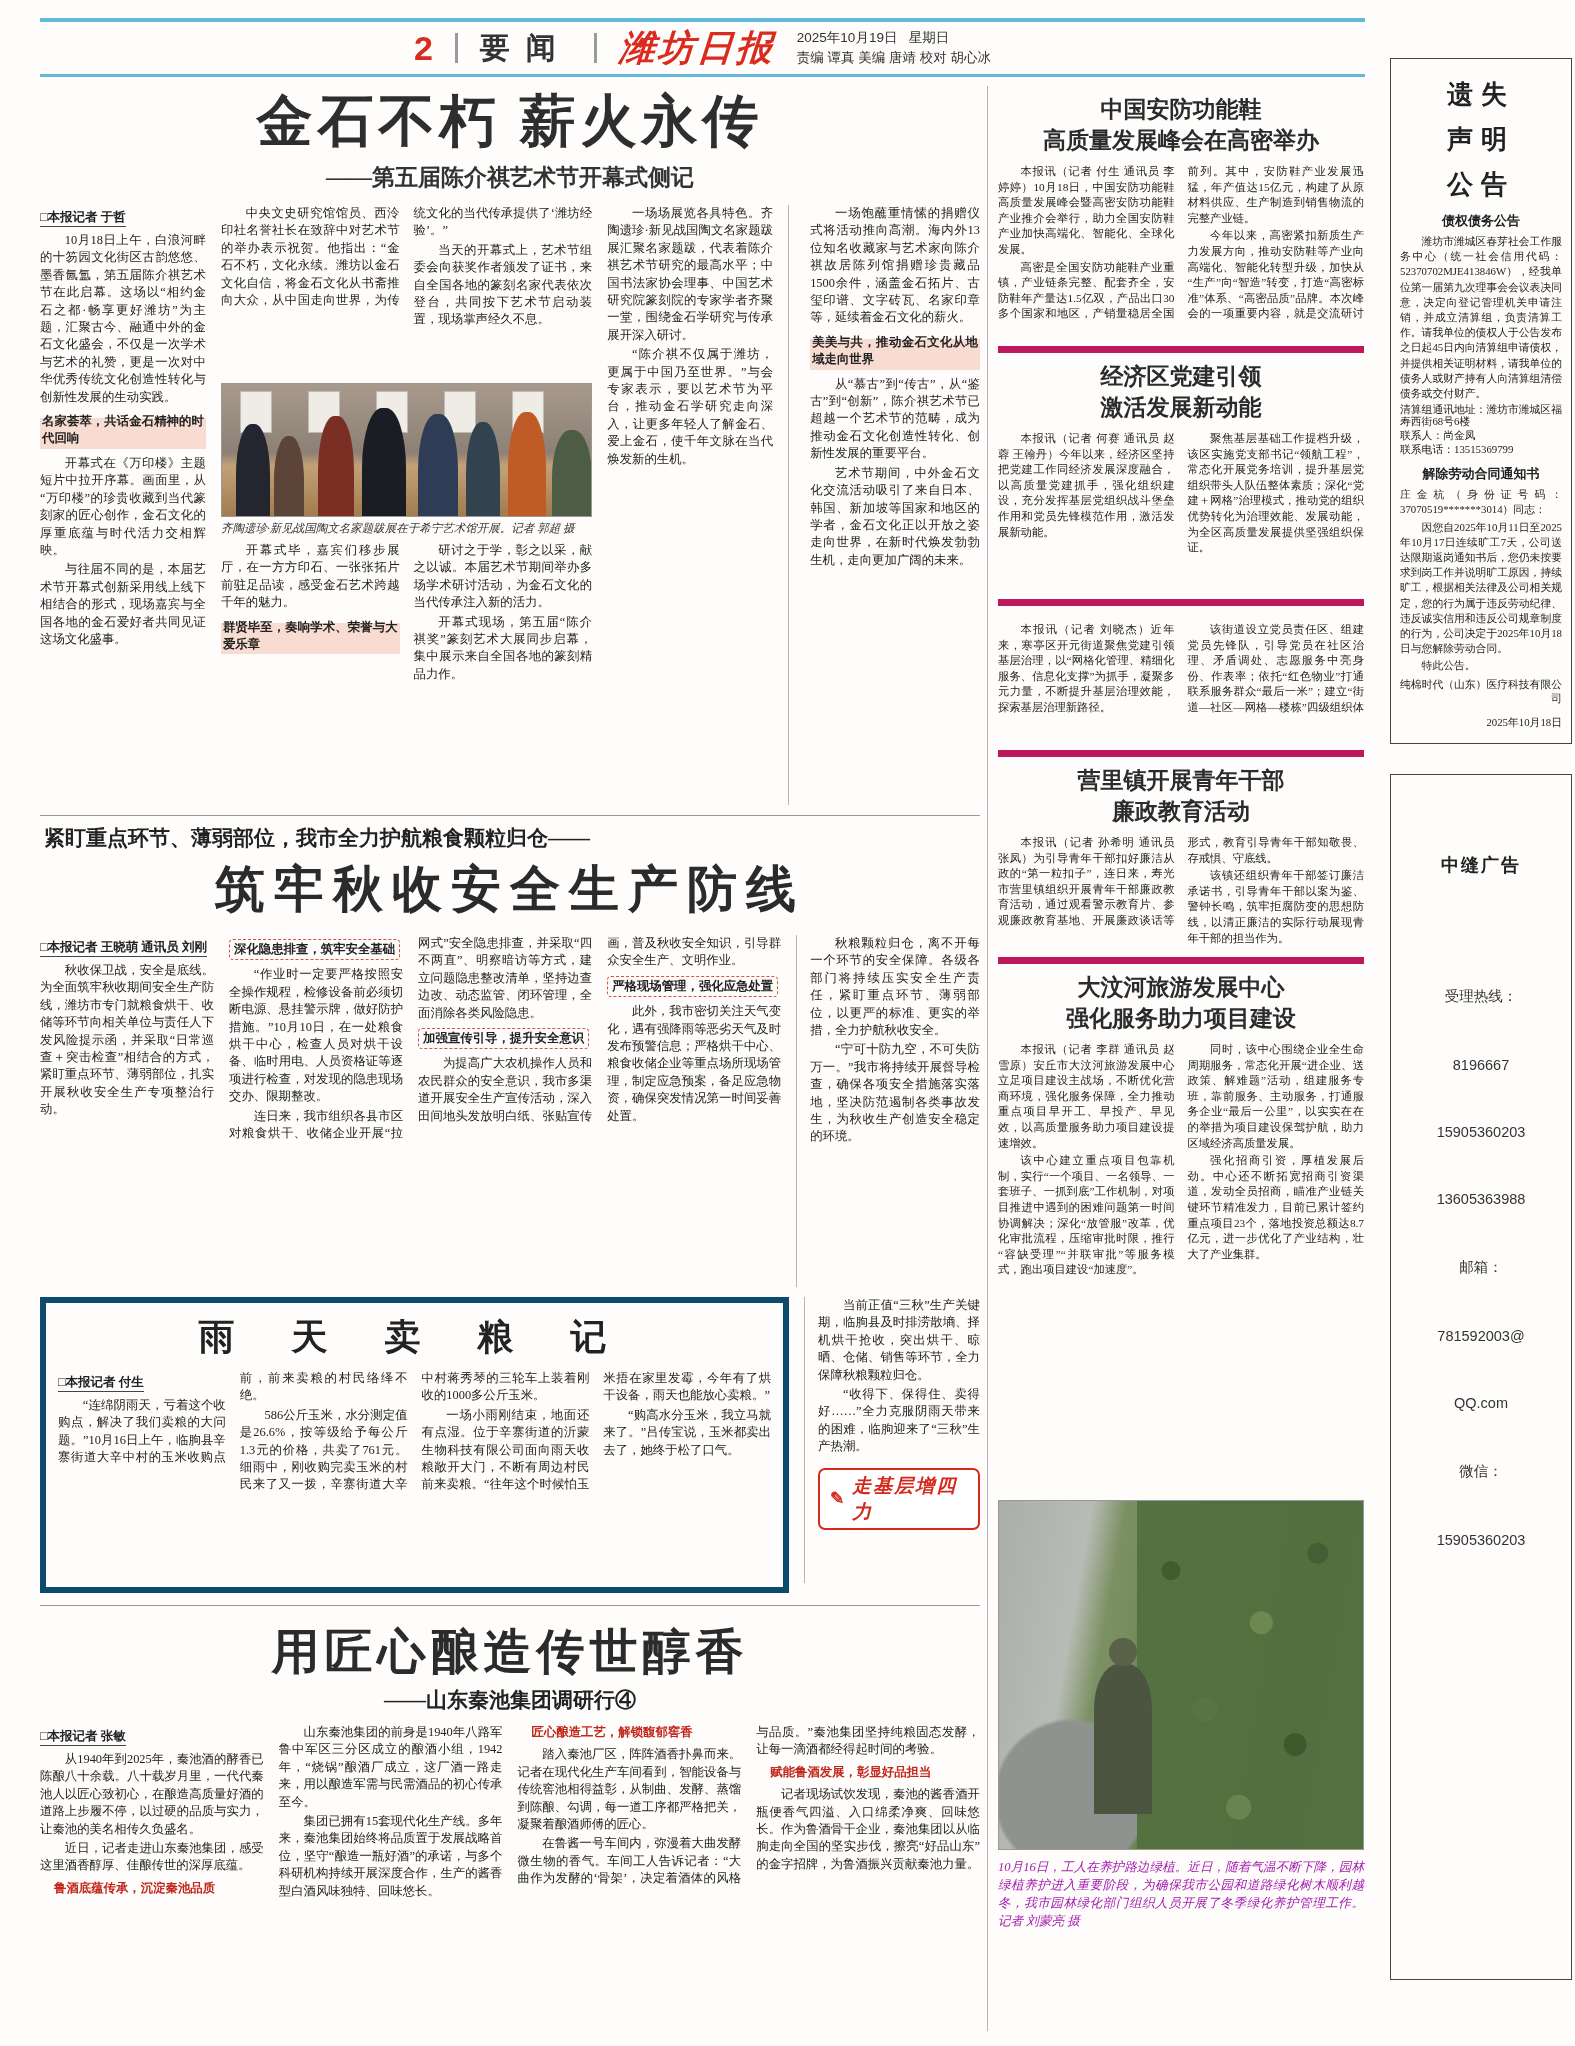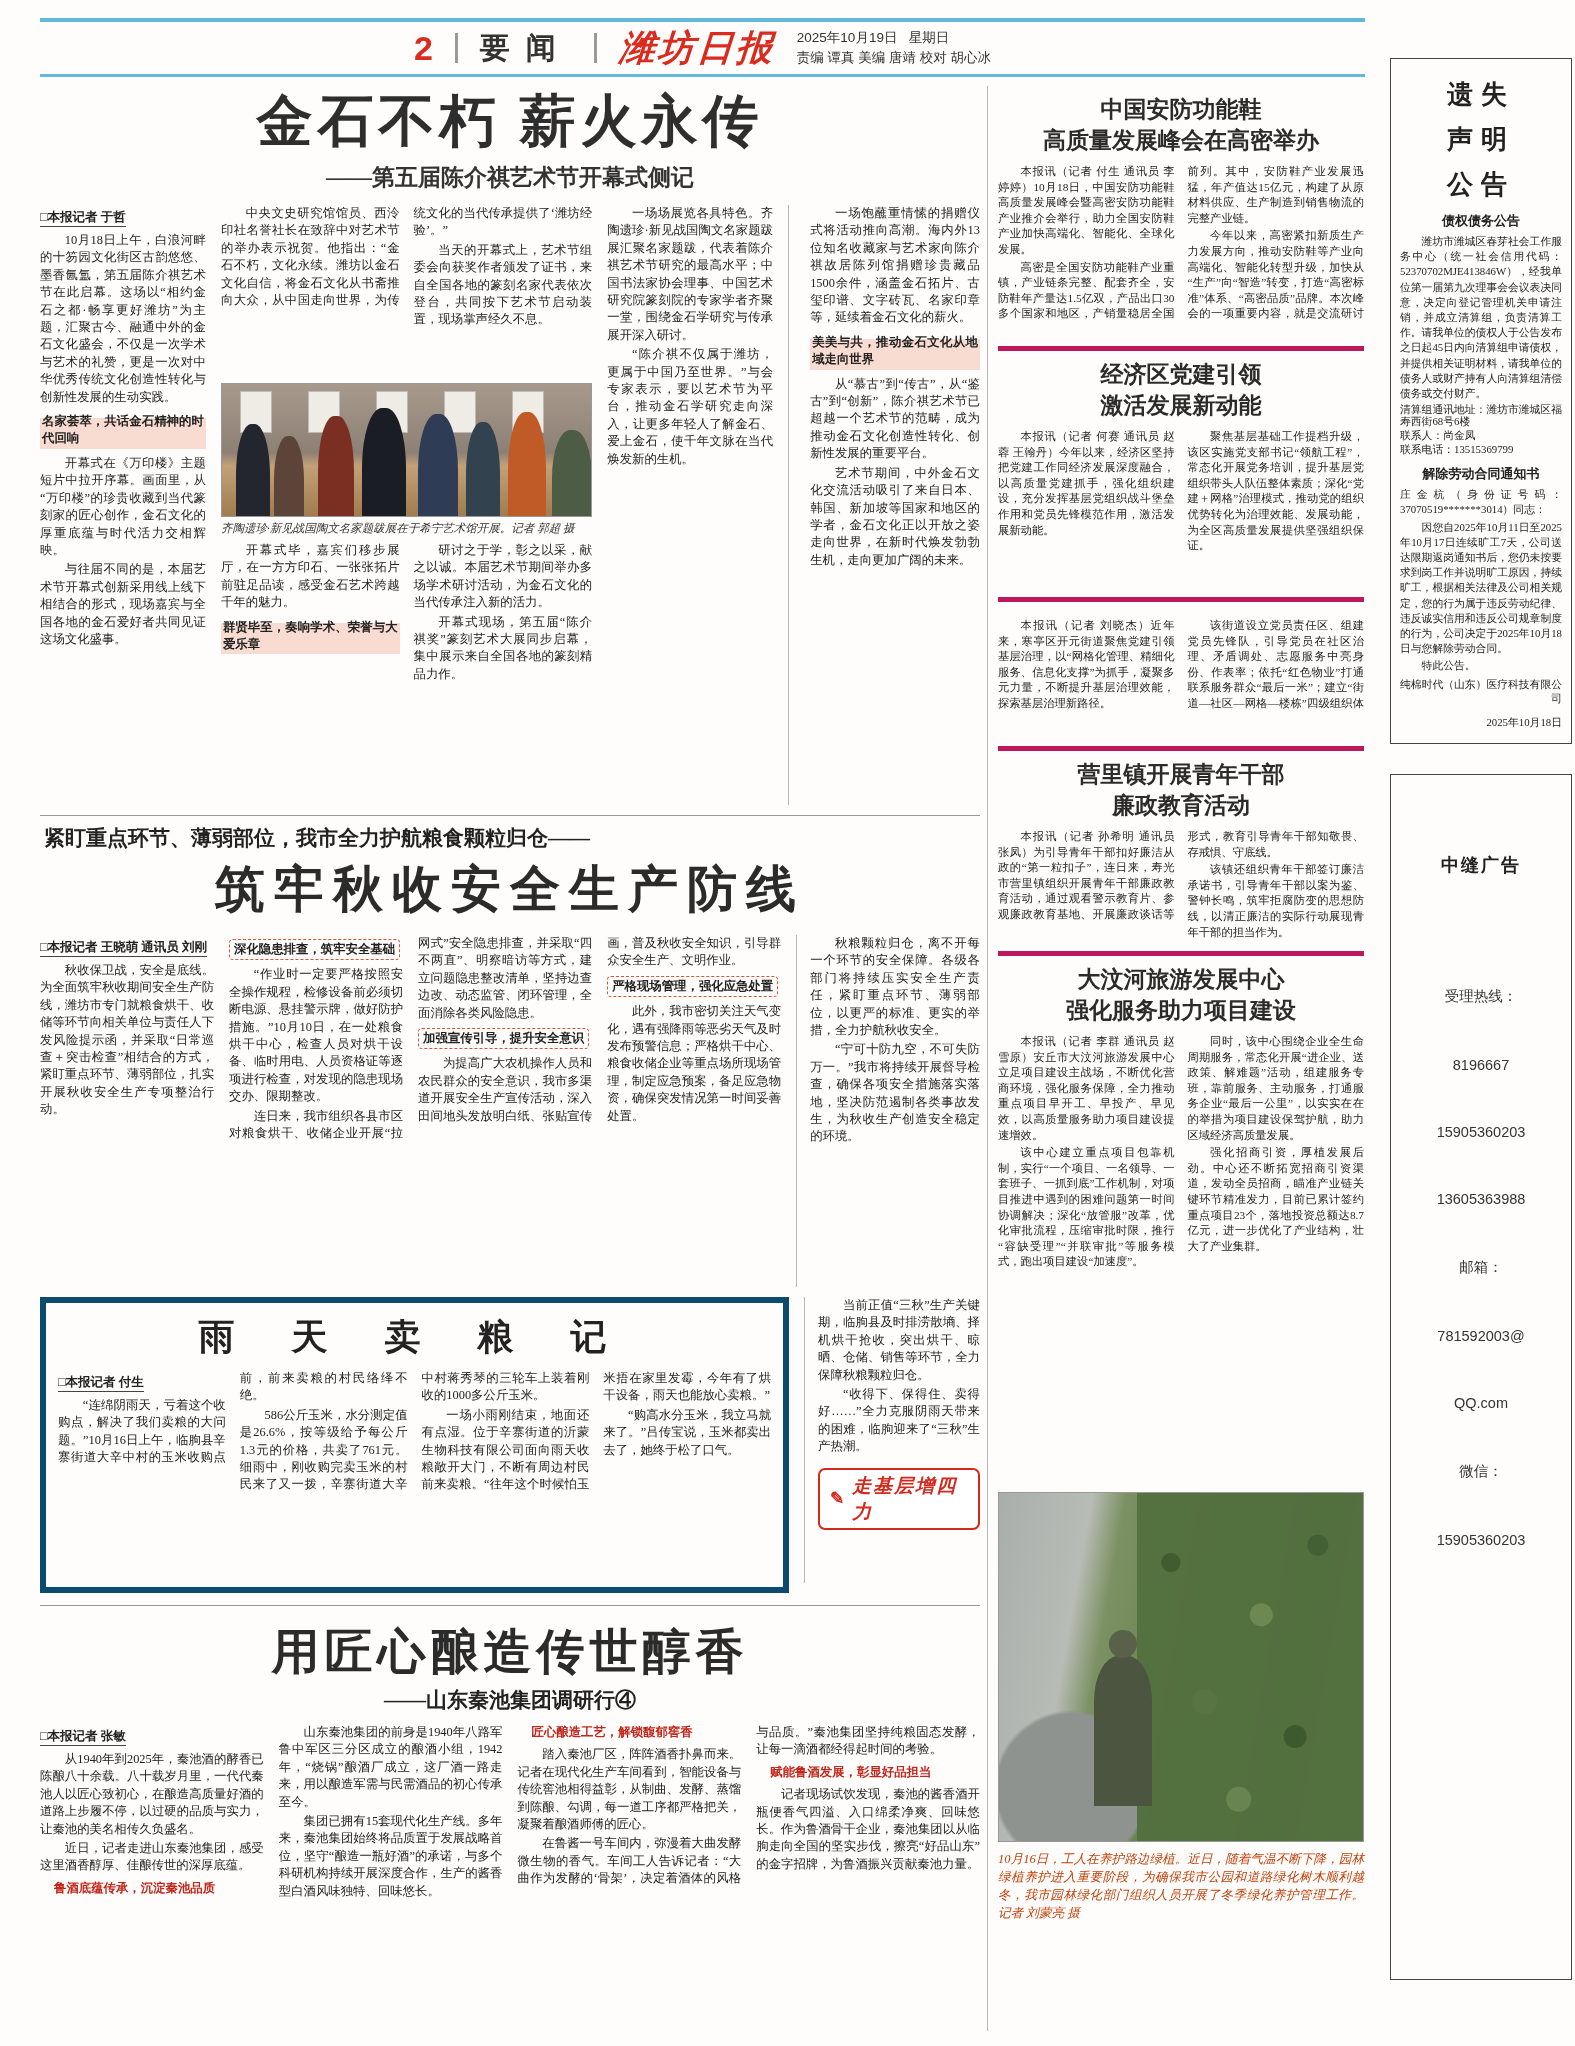--- a/index.html
+++ b/index.html
@@ -55,40 +55,40 @@
   .badge{display:inline-flex;align-items:center;gap:6px;border:2px solid #d4291c;border-radius:7px;color:#d4291c;
          font-weight:bold;font-style:italic;font-size:19px;padding:3px 10px;background:#fff;margin-top:10px;letter-spacing:2px;}
   .badge .ic{font-style:normal;font-size:17px;}
   
   .d-wrap{border-top:1px solid #999;margin-top:12px;padding-top:10px;}
   .d-head{font-size:48px;font-weight:bold;text-align:center;letter-spacing:5px;color:#2b2b2b;margin:4px 0 2px 0;}
   .d-sub{font-size:21px;font-weight:bold;text-align:center;margin:2px 0 10px 0;}
   .d-cols{column-count:4;column-gap:15px;height:318px;overflow:hidden;}
   .dsub{font-weight:bold;color:#c1271b;text-indent:0;margin:5px 14px;}
   
-  .n-art{border-bottom:5px solid #be185d;padding:8px 0 10px 0;}
+  .n-art{border-bottom:7px solid #be185d;padding:8px 0 10px 0;}
   .n-h{font-size:23px;font-weight:bold;text-align:center;line-height:31px;color:#2b2b2b;}
   .n-body{column-count:2;column-gap:13px;font-size:11.3px;line-height:15.6px;text-align:justify;margin-top:8px;overflow:hidden;}
   .n-body p{margin:0 0 2px 0;text-indent:2em;}
   .photoR{height:348px;border:1px solid #999;margin-top:10px;position:relative;overflow:hidden;
     background:
       radial-gradient(circle at 20% 85%, #8e938f 0 18%, transparent 19%),
       linear-gradient(100deg,#a9aeab 0%,#b8bcb6 22%,#7c9163 30%,#64804c 52%,#4f6a3c 76%,#5d7a46 100%);}
   .hedge{position:absolute;right:0;top:0;width:62%;height:100%;
     background:
       radial-gradient(circle at 15% 20%, #3f5a30 0 9px, transparent 10px),
       radial-gradient(circle at 55% 35%, #6f8a52 0 11px, transparent 12px),
       radial-gradient(circle at 80% 15%, #426033 0 10px, transparent 11px),
       radial-gradient(circle at 30% 60%, #587443 0 12px, transparent 13px),
       radial-gradient(circle at 70% 70%, #3c5a2e 0 11px, transparent 12px),
       radial-gradient(circle at 45% 88%, #698751 0 12px, transparent 13px),
       #53703f;opacity:.95;}
   .worker{position:absolute;left:26%;bottom:10%;width:58px;height:150px;background:#4c5540;border-radius:42% 42% 8% 8%/30% 30% 0 0;}
   .worker:before{content:"";position:absolute;top:-26px;left:15px;width:28px;height:28px;border-radius:50%;background:#5a6149;}
-  .capR{font-size:12.6px;line-height:18px;text-align:justify;margin-top:8px;font-style:italic;color:#c2410c;}
+  .capR{font-size:12.6px;line-height:18px;text-align:justify;margin-top:8px;font-style:italic;color:#a21caf;}
   
   .s-box1{border:1px solid #444;padding:8px 9px;height:668px;overflow:hidden;}
   .s-title{font-size:26px;font-weight:bold;text-align:center;letter-spacing:8px;margin:10px 0;}
   .s-h{font-size:13px;font-weight:bold;text-align:center;margin:10px 0 4px 0;}
   .s-p{font-size:10.8px;line-height:15.2px;text-align:justify;margin:0 0 2px 0;text-indent:2em;}
   .s-p.noind{text-indent:0;}
   .s-line{font-size:10.8px;line-height:12px;margin:2px 0;}
   .s-sign{font-size:10.8px;text-align:right;margin-top:4px;}
   .s-box2{border:1px solid #444;margin-top:30px;height:1206px;display:flex;flex-direction:column;align-items:center;padding-top:78px;box-sizing:border-box;}
   .s-box2 .mid-title{font-size:18px;font-weight:bold;letter-spacing:2px;}

